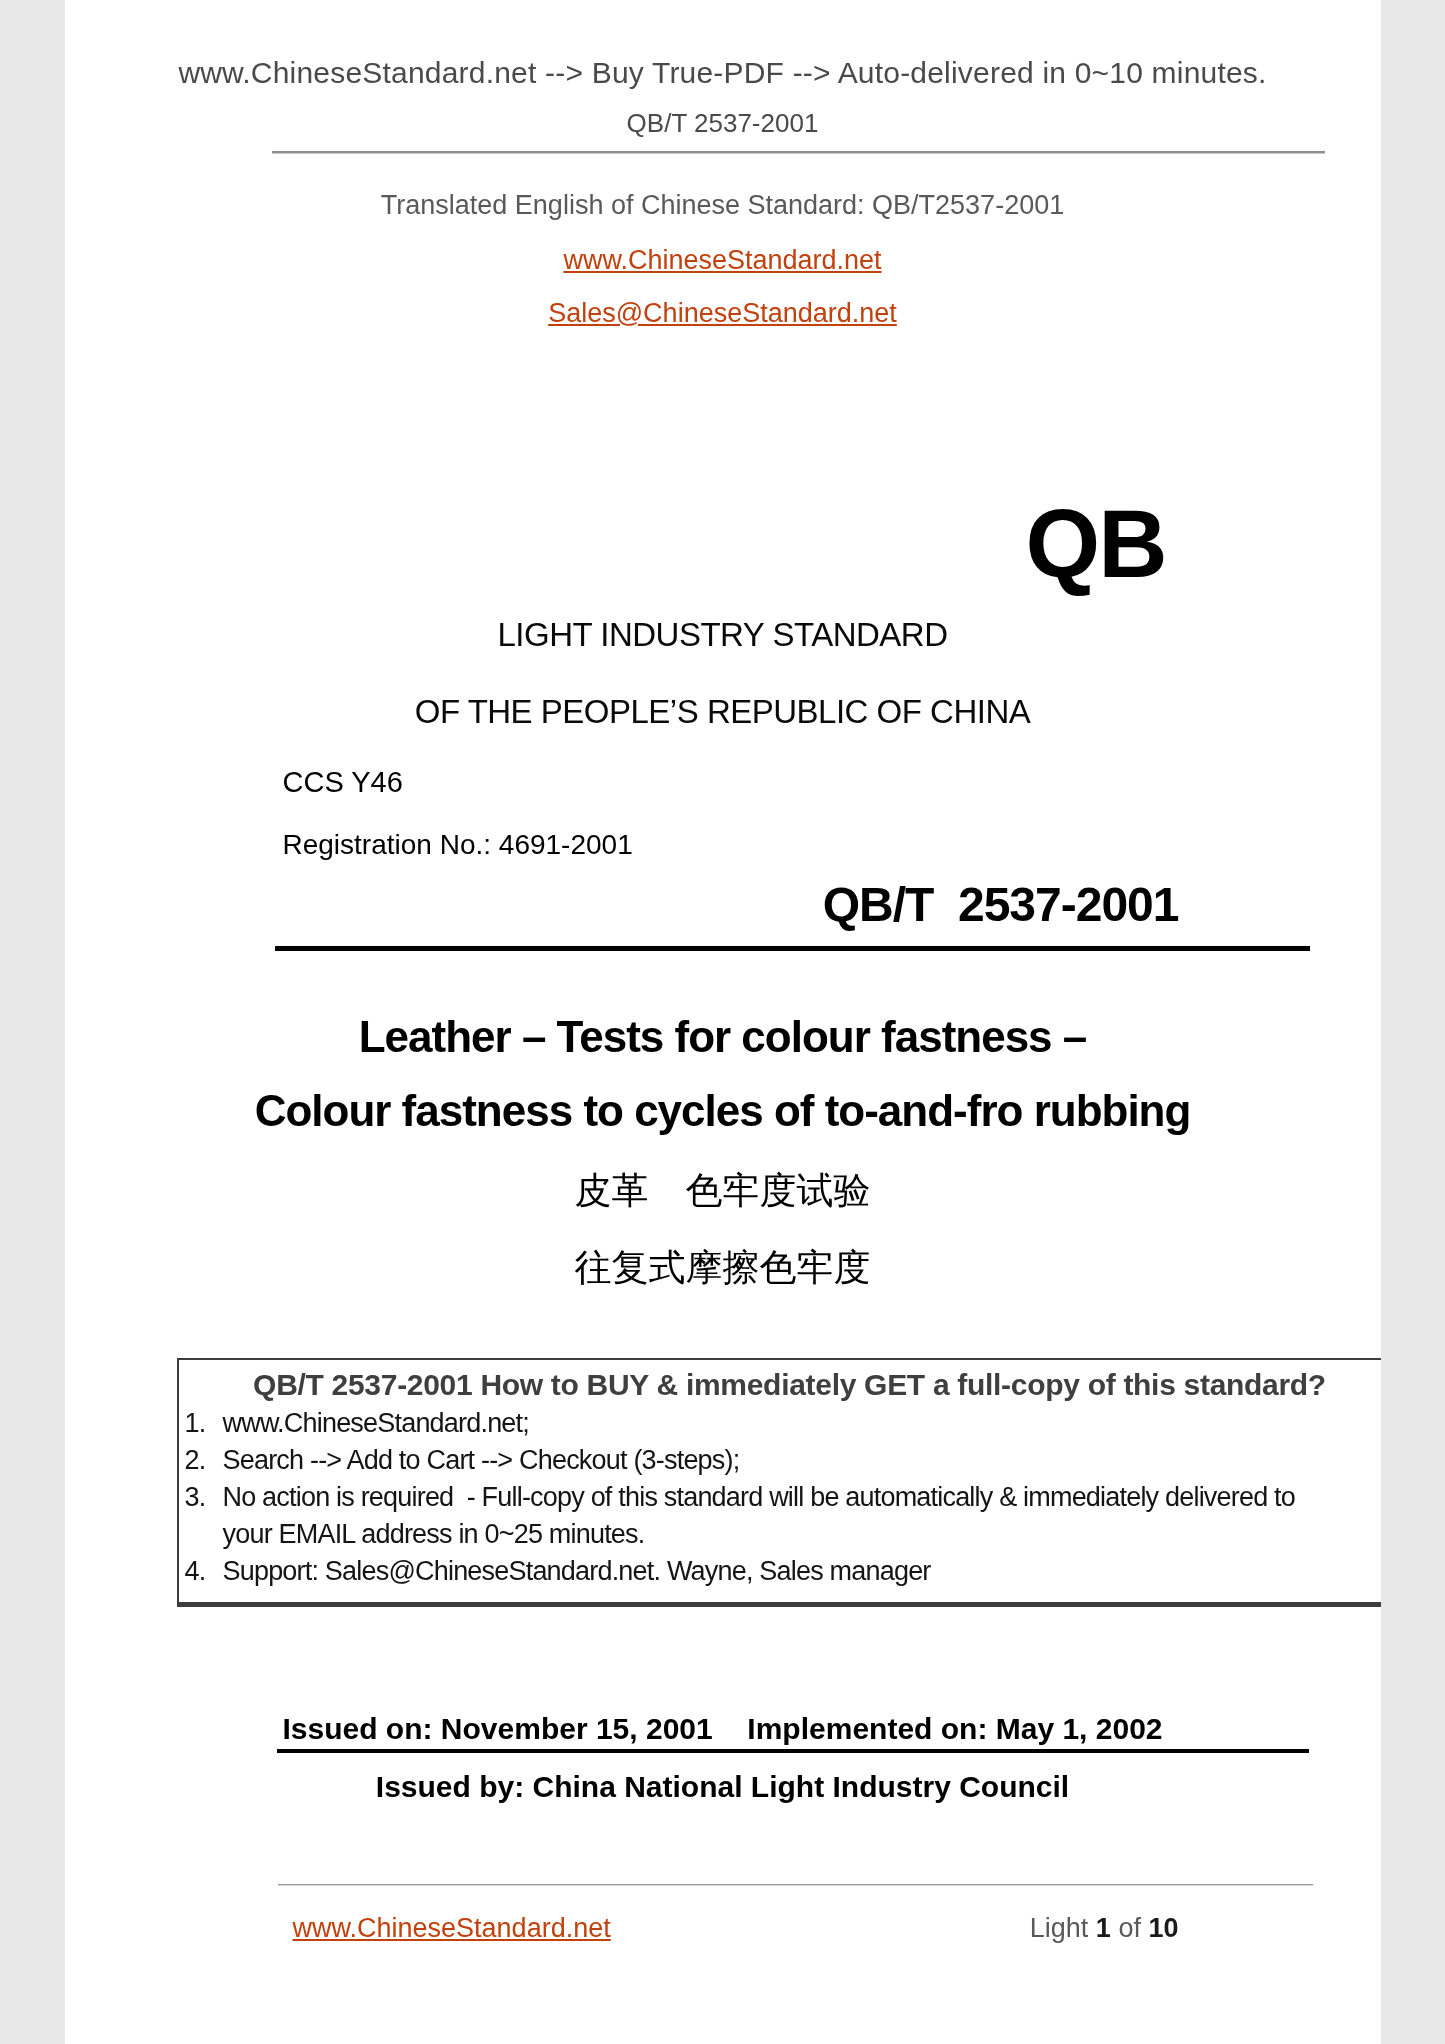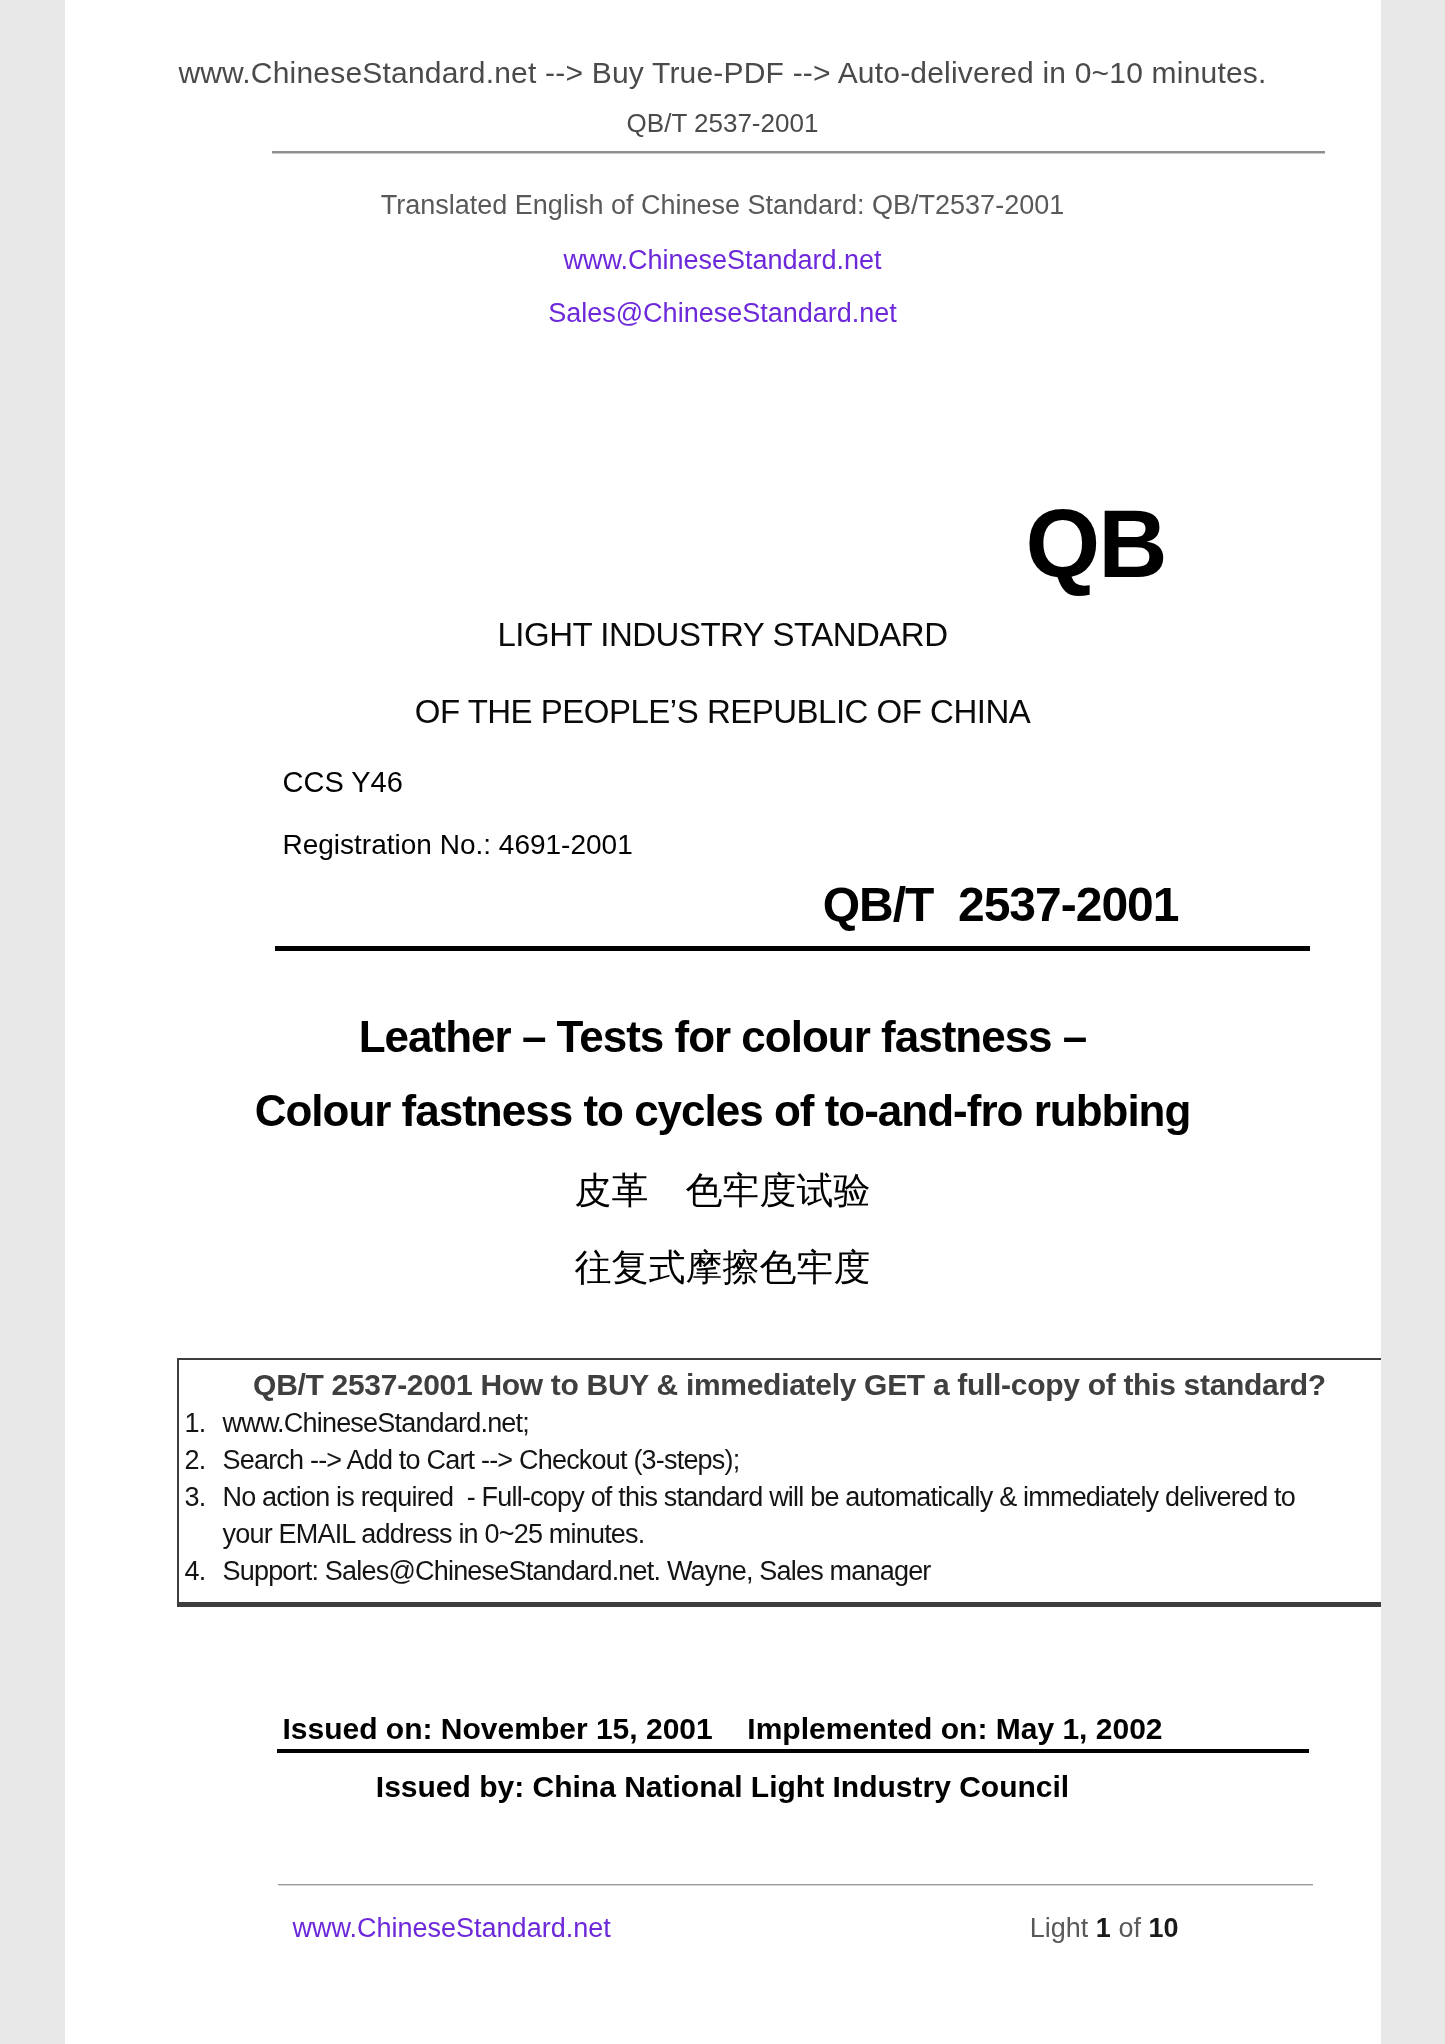--- a/index.html
+++ b/index.html
@@ -20,21 +20,21 @@
   
   .hdr-line1 { top: 56px; font-size: 30px; color: #4a4a4a; letter-spacing: 0.2px; }
   .hdr-line2 { top: 108px; font-size: 26px; color: #4a4a4a; }
   .hdr-rule  { top: 151px; left: 207px; width: 1053px; height: 3px;
                background: #8f8f8f; border-bottom: 1px solid #c9c9c9; }
 
   
   .tr-line   { top: 190px; font-size: 27px; color: #595959; }
   .www-link  { top: 245px; font-size: 27px; }
   .sales-link{ top: 298px; font-size: 27px; }
-  .doc-link  { color: #6d28d9; cursor: pointer; }
+  .doc-link  { color: #c2410c; text-decoration: underline; cursor: pointer; }
 
   
   .qb-logo { top: 496px; right: 215px; text-align: center;
              font-size: 96px; font-weight: bold; color: #000;
              letter-spacing: -2px; line-height: 1; }
 
   
   .org1 { top: 616px; font-size: 33px; color: #0a0a0a; letter-spacing: -0.5px; }
   .org2 { top: 693px; font-size: 33px; color: #0a0a0a; letter-spacing: -0.5px; }
 

